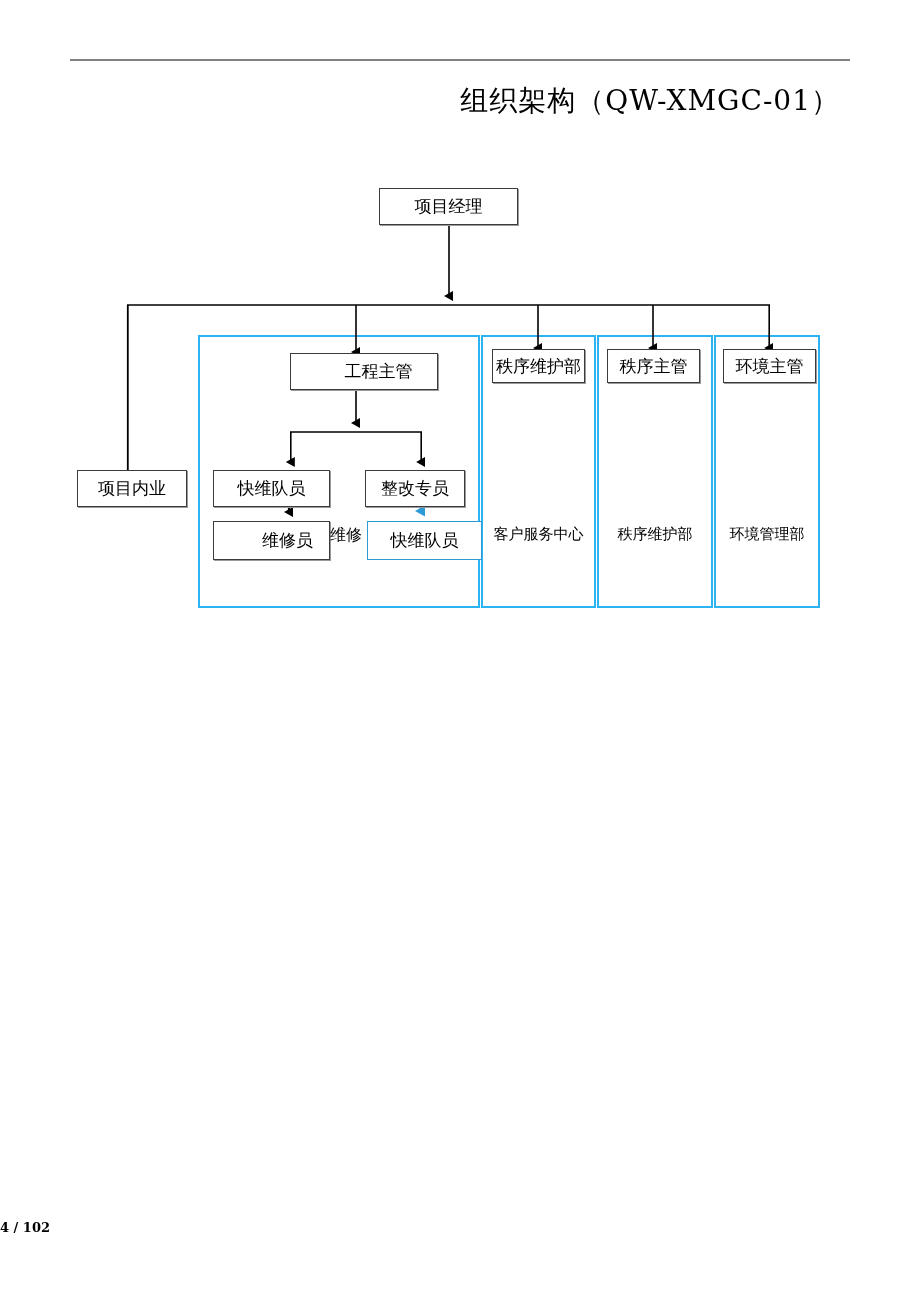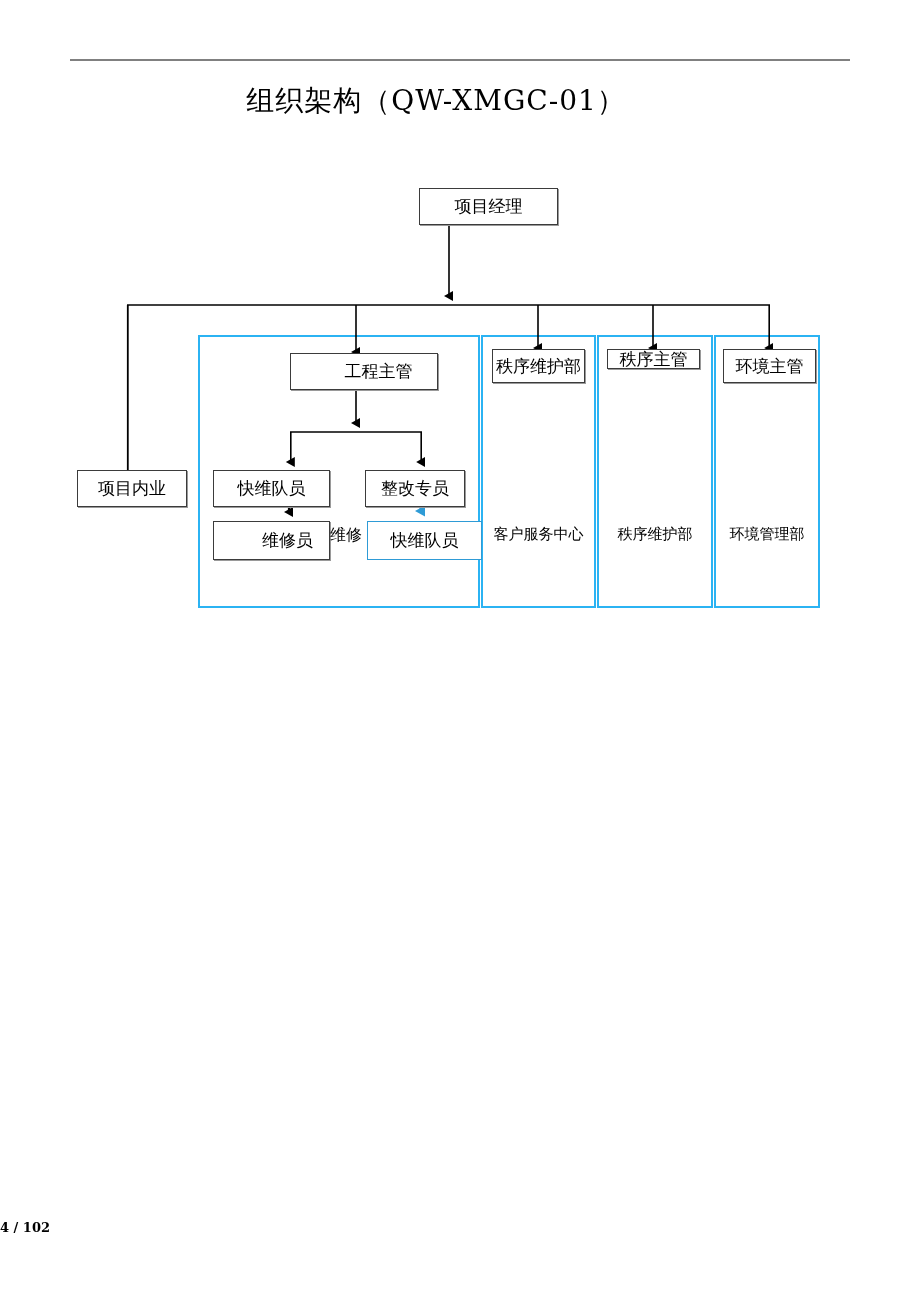--- a/index.html
+++ b/index.html
@@ -28,27 +28,26 @@
     height: 0;
     border-top: 2px solid #808080;
   }
 
   
   .doc-title {
     position: absolute;
     left: 0;
     top: 82px;
     width: 840px;
-    text-align: center;
+    text-align: right;
     font-family: "DejaVu Serif", "Liberation Serif", serif;
     font-size: 28px;
     font-weight: 400;
     letter-spacing: 1px;
     white-space: nowrap;
-    padding-left: 16px;
   }
 
   
   .chart {
     position: absolute;
     left: 0;
     top: 0;
     width: 920px;
     height: 700px;
   }
@@ -167,37 +166,37 @@
 
       <line x1="290.8" y1="432" x2="290.8" y2="462" stroke="#000000" stroke-width="1.6" marker-end="url(#arrowBlack)"></line>
 
       <line x1="421.2" y1="432" x2="421.2" y2="462" stroke="#000000" stroke-width="1.6" marker-end="url(#arrowBlack)"></line>
 
       <line x1="289" y1="498" x2="289" y2="512" stroke="#000000" stroke-width="2.2" marker-end="url(#arrowBlack)"></line>
 
       <line x1="421" y1="498" x2="421" y2="511" stroke="#2e9bd6" stroke-width="3" marker-end="url(#arrowBlue)"></line>
     </svg>
 
-    <div class="node black" style="left:379px; top:188px; width:139px; height:37px;margin-left:40px;">
+    <div class="node black" style="left:379px; top:188px; width:139px; height:37px;">
       <span>项目经理</span>
     </div>
 
     <div class="node black" style="left:77px; top:470px; width:110px; height:37px;">
       <span>项目内业</span>
     </div>
 
     <div class="node black" style="left:290px; top:353px; width:148px; height:37px;padding-left:29px;">
       <span>工程主管</span>
     </div>
 
     <div class="node black" style="left:492px; top:349px; width:93px; height:34px;">
       <span>秩序维护部</span>
     </div>
 
-    <div class="node black" style="left:607px; top:349px; width:93px; height:20px;align-items:center;">
+    <div class="node black" style="left:607px; top:349px; width:93px; height:34px;align-items:center;">
       <span>秩序主管</span>
     </div>
 
     <div class="node black" style="left:723px; top:349px; width:93px; height:34px;">
       <span>环境主管</span>
     </div>
 
     <div class="node black" style="left:213px; top:470px; width:117px; height:37px;">
       <span>快维队员</span>
     </div>

